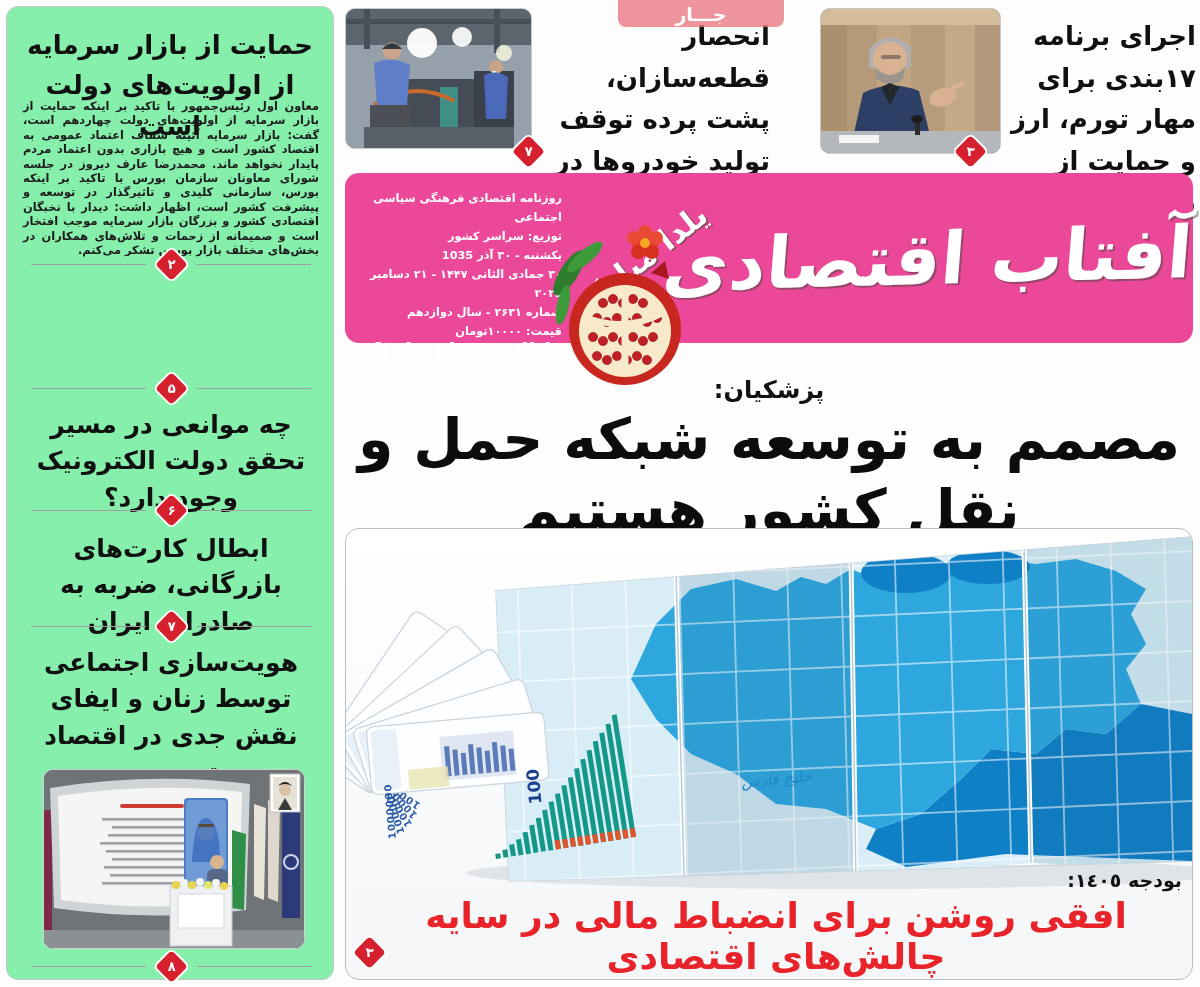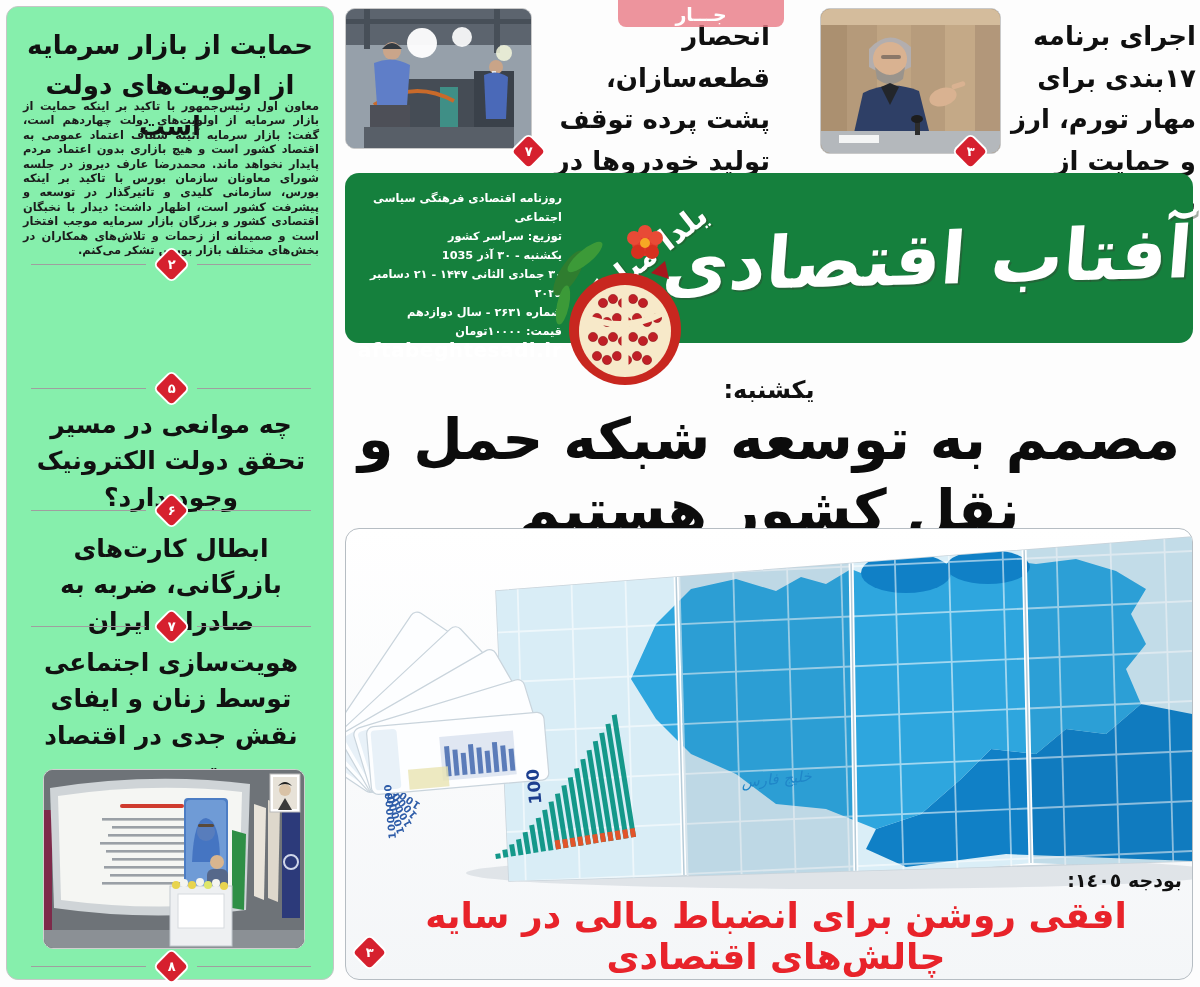--- a/index.html
+++ b/index.html
@@ -31,21 +31,21 @@
   
   .photo-box { border:1px solid #c9c9c9; border-radius:10px; overflow:hidden; background:#8d97a1; }
   .top-headline { font-weight:bold; color:#101010; font-size:26px; line-height:1.6;
                   text-align:right; }
   .watermark { left:618px; top:0; width:166px; height:27px; background:rgba(233,125,136,.82);
                border-radius:0 0 8px 8px; display:flex; align-items:center; justify-content:center;
                z-index:5; }
   .watermark span { color:#fff; font-weight:bold; font-size:19px; letter-spacing:2px; }
 
   
-  .masthead { left:345px; top:173px; width:848px; height:170px; background:#15803d;
+  .masthead { left:345px; top:173px; width:848px; height:170px; background:#ec4899;
               border-radius:14px; overflow:visible; }
   .mh-info { left:12px; top:16px; width:205px; color:#fff; text-align:right; direction:rtl;
              font-size:11.3px; line-height:19px; font-weight:bold; }
   .mh-url { font-size:20px; letter-spacing:.5px; direction:ltr; text-align:right; }
   .mh-logo { left:330px; top:6px; width:505px; height:160px; display:flex; align-items:center;
              justify-content:center; color:#fff; font-weight:bold; font-size:72px;
              transform:skewX(-6deg) rotate(-1.5deg); white-space:nowrap;
              text-shadow:2px 2px 0 rgba(50,70,50,.45); }
   .mh-yalda { left:218px; top:68px; color:#fff; font-weight:bold; font-size:31px;
               transform:rotate(-38deg); white-space:nowrap;
@@ -304,21 +304,21 @@
         </g>
       <path d="M92,66 L92,154" stroke="#f7e9c9" stroke-width="7"></path>
       <path d="M52,96 Q92,112 130,92" stroke="#f7e9c9" stroke-width="6" fill="none"></path>
     </svg>
 
     <div class="abs mh-yalda">یلدا مبارک</div>
 
     <h1 class="abs mh-logo">آفتاب اقتصادی</h1>
   </header>
 
-  <div class="abs lead-kicker">یکشنبه:</div>
+  <div class="abs lead-kicker">پزشکیان:</div>
   <h1 class="abs lead-headline">مصمم به توسعه شبکه حمل و نقل کشور هستیم</h1>
   <div class="abs lead-readmore">در صفحه۲بخوانید</div>
 
   <section class="abs feature">
     <svg width="846" height="360" viewBox="0 0 846 360" style="position:absolute; left:0; top:0;">
       <defs>
         <clipPath id="mapClip">
           <polygon points="150,62 846,8 846,332 163,352"></polygon>
         </clipPath>
       </defs>

